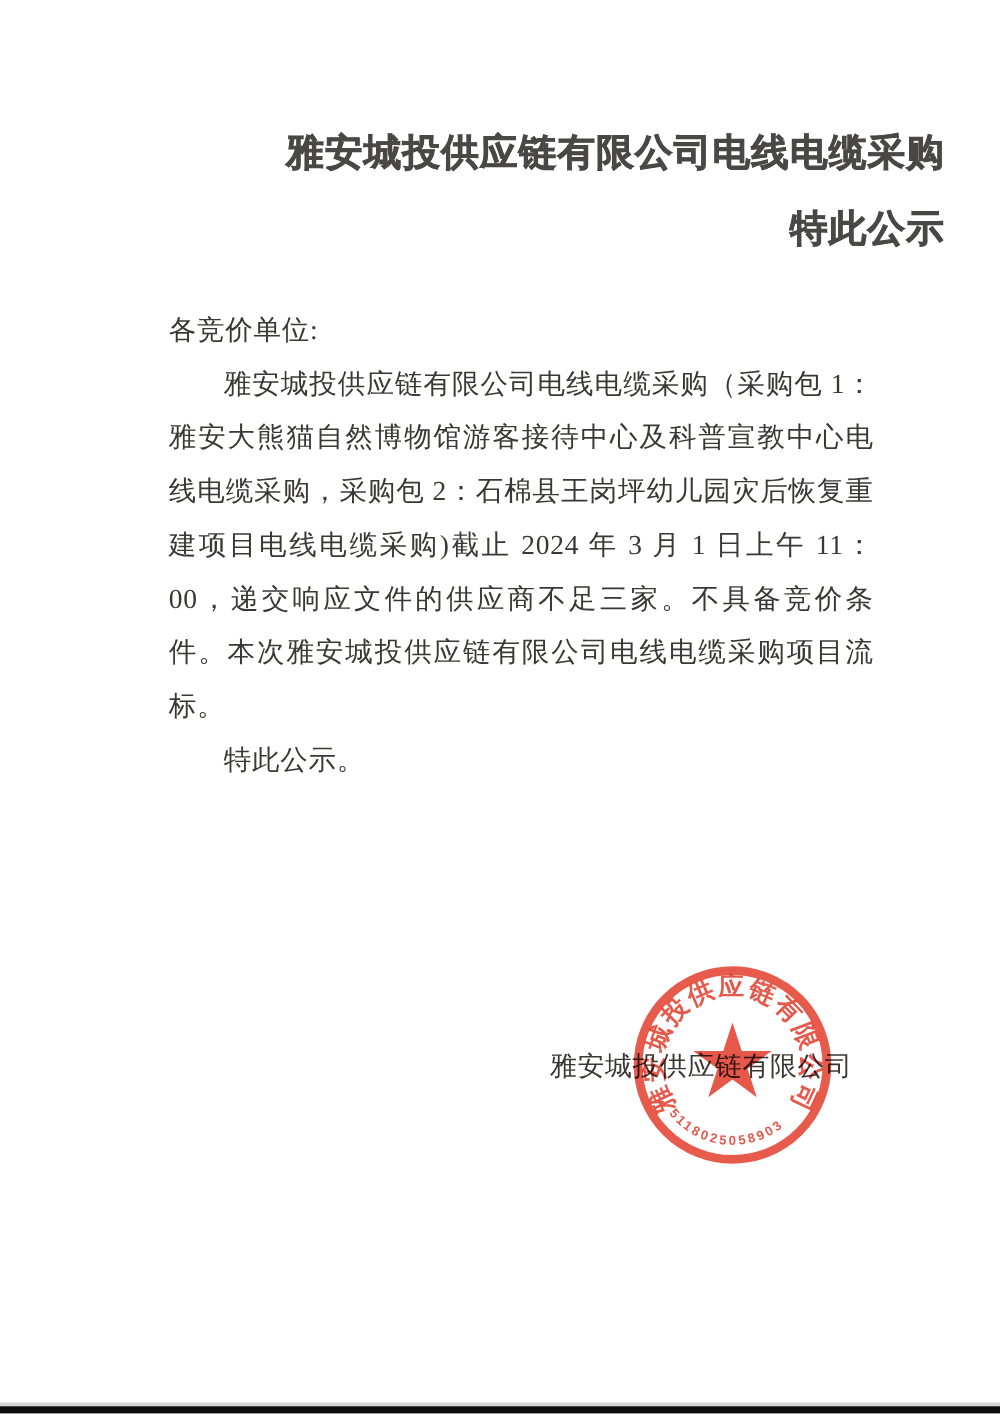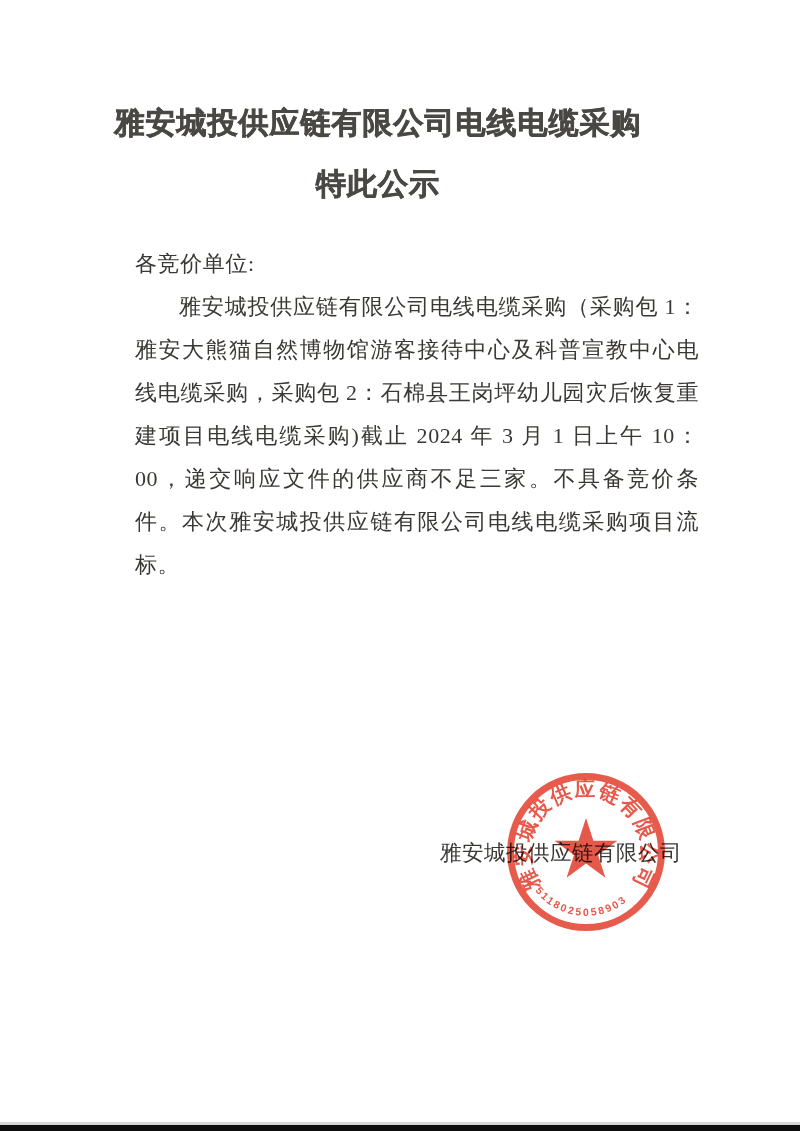--- a/index.html
+++ b/index.html
@@ -16,21 +16,21 @@
     font-family: "Liberation Serif", serif;
     color: #35332f;
   }
 
   
   .title-block {
     position: absolute;
     top: 92px;
     left: 0;
     width: 756px;
-    text-align: center;
+    text-align: right;
   }
   .title-line {
     font-size: 30px;
     font-weight: bold;
     color: #4a4844;
     line-height: 61px;
     letter-spacing: 1px;
     -webkit-text-stroke: 0.6px #4a4844;
   }
 
@@ -102,21 +102,22 @@
 
 <div class="page">
 
   <div class="title-block">
     <div class="title-line">雅安城投供应链有限公司电线电缆采购</div>
     <div class="title-line">特此公示</div>
   </div>
 
   <div class="body-text">
     <p>各竞价单位:</p>
-    <p class="indent">雅安城投供应链有限公司电线电缆采购（采购包 1：雅安大熊猫自然博物馆游客接待中心及科普宣教中心电线电缆采购，采购包 2：石棉县王岗坪幼儿园灾后恢复重建项目电线电缆采购)截止 2024 年 3 月 1 日上午 10：00，递交响应文件的供应商不足三家。不具备竞价条件。本次雅安城投供应链有限公司电线电缆采购项目流标。</p>
+    <p class="indent">雅安城投供应链有限公司电线电缆采购（采购包 1：雅安大熊猫自然博物馆游客接待中心及科普宣教中心电线电缆采购，采购包 2：石棉县王岗坪幼儿园灾后恢复重建项目电线电缆采购)截止 2024 年 3 月 1 日上午 11：00，递交响应文件的供应商不足三家。不具备竞价条件。本次雅安城投供应链有限公司电线电缆采购项目流标。</p>
+    <p class="indent">特此公示。</p>
   </div>
 
   <div class="signature-block">
     <div>雅安城投供应链有限公司</div>
   </div>
 
   <svg class="seal" viewBox="0 0 166 166" xmlns="http://www.w3.org/2000/svg">
     <defs>
       <path id="seal-text-arc" d="M 40.1 119.0 A 56 56 0 1 1 125.9 119.0" fill="none"></path>
       <path id="seal-number-arc" d="M 34.0 124.1 A 64 64 0 0 0 132.0 124.1" fill="none"></path>

